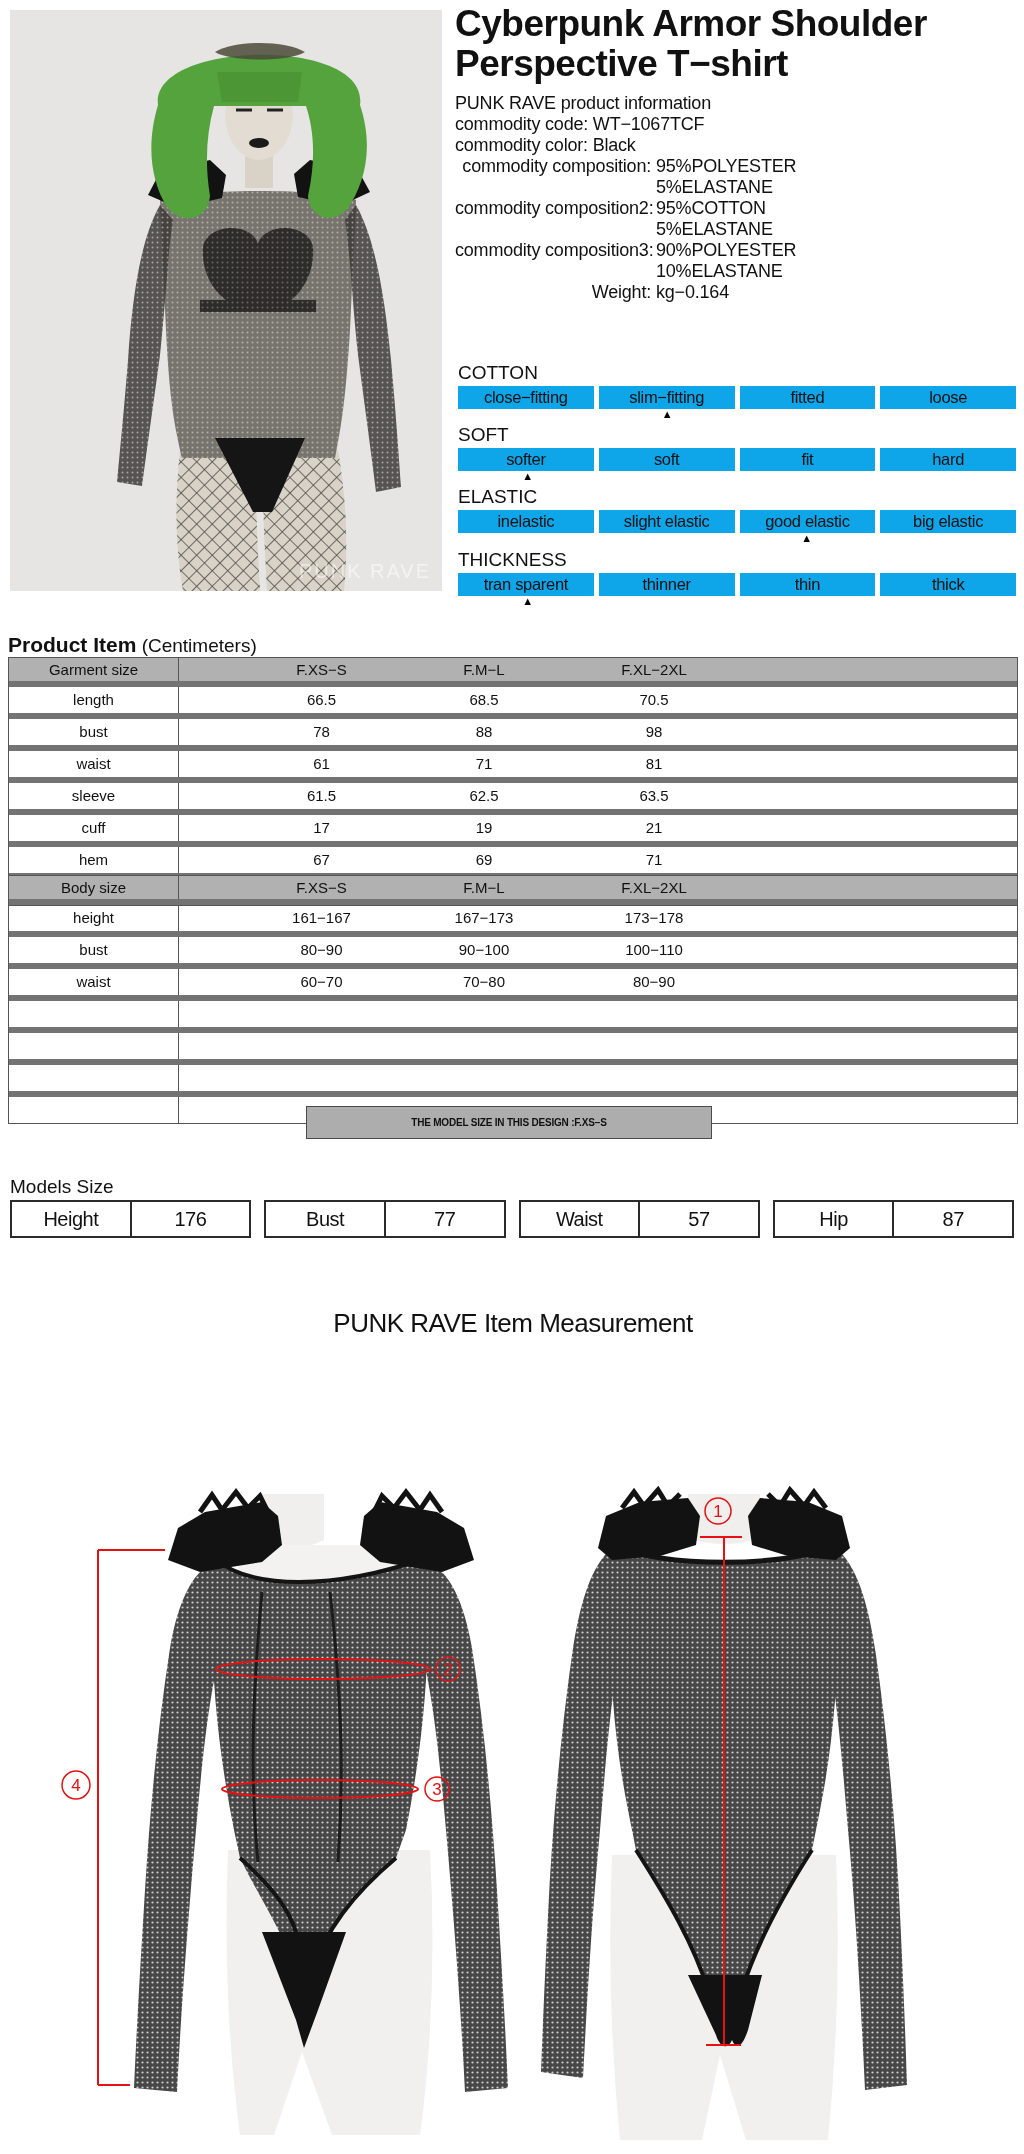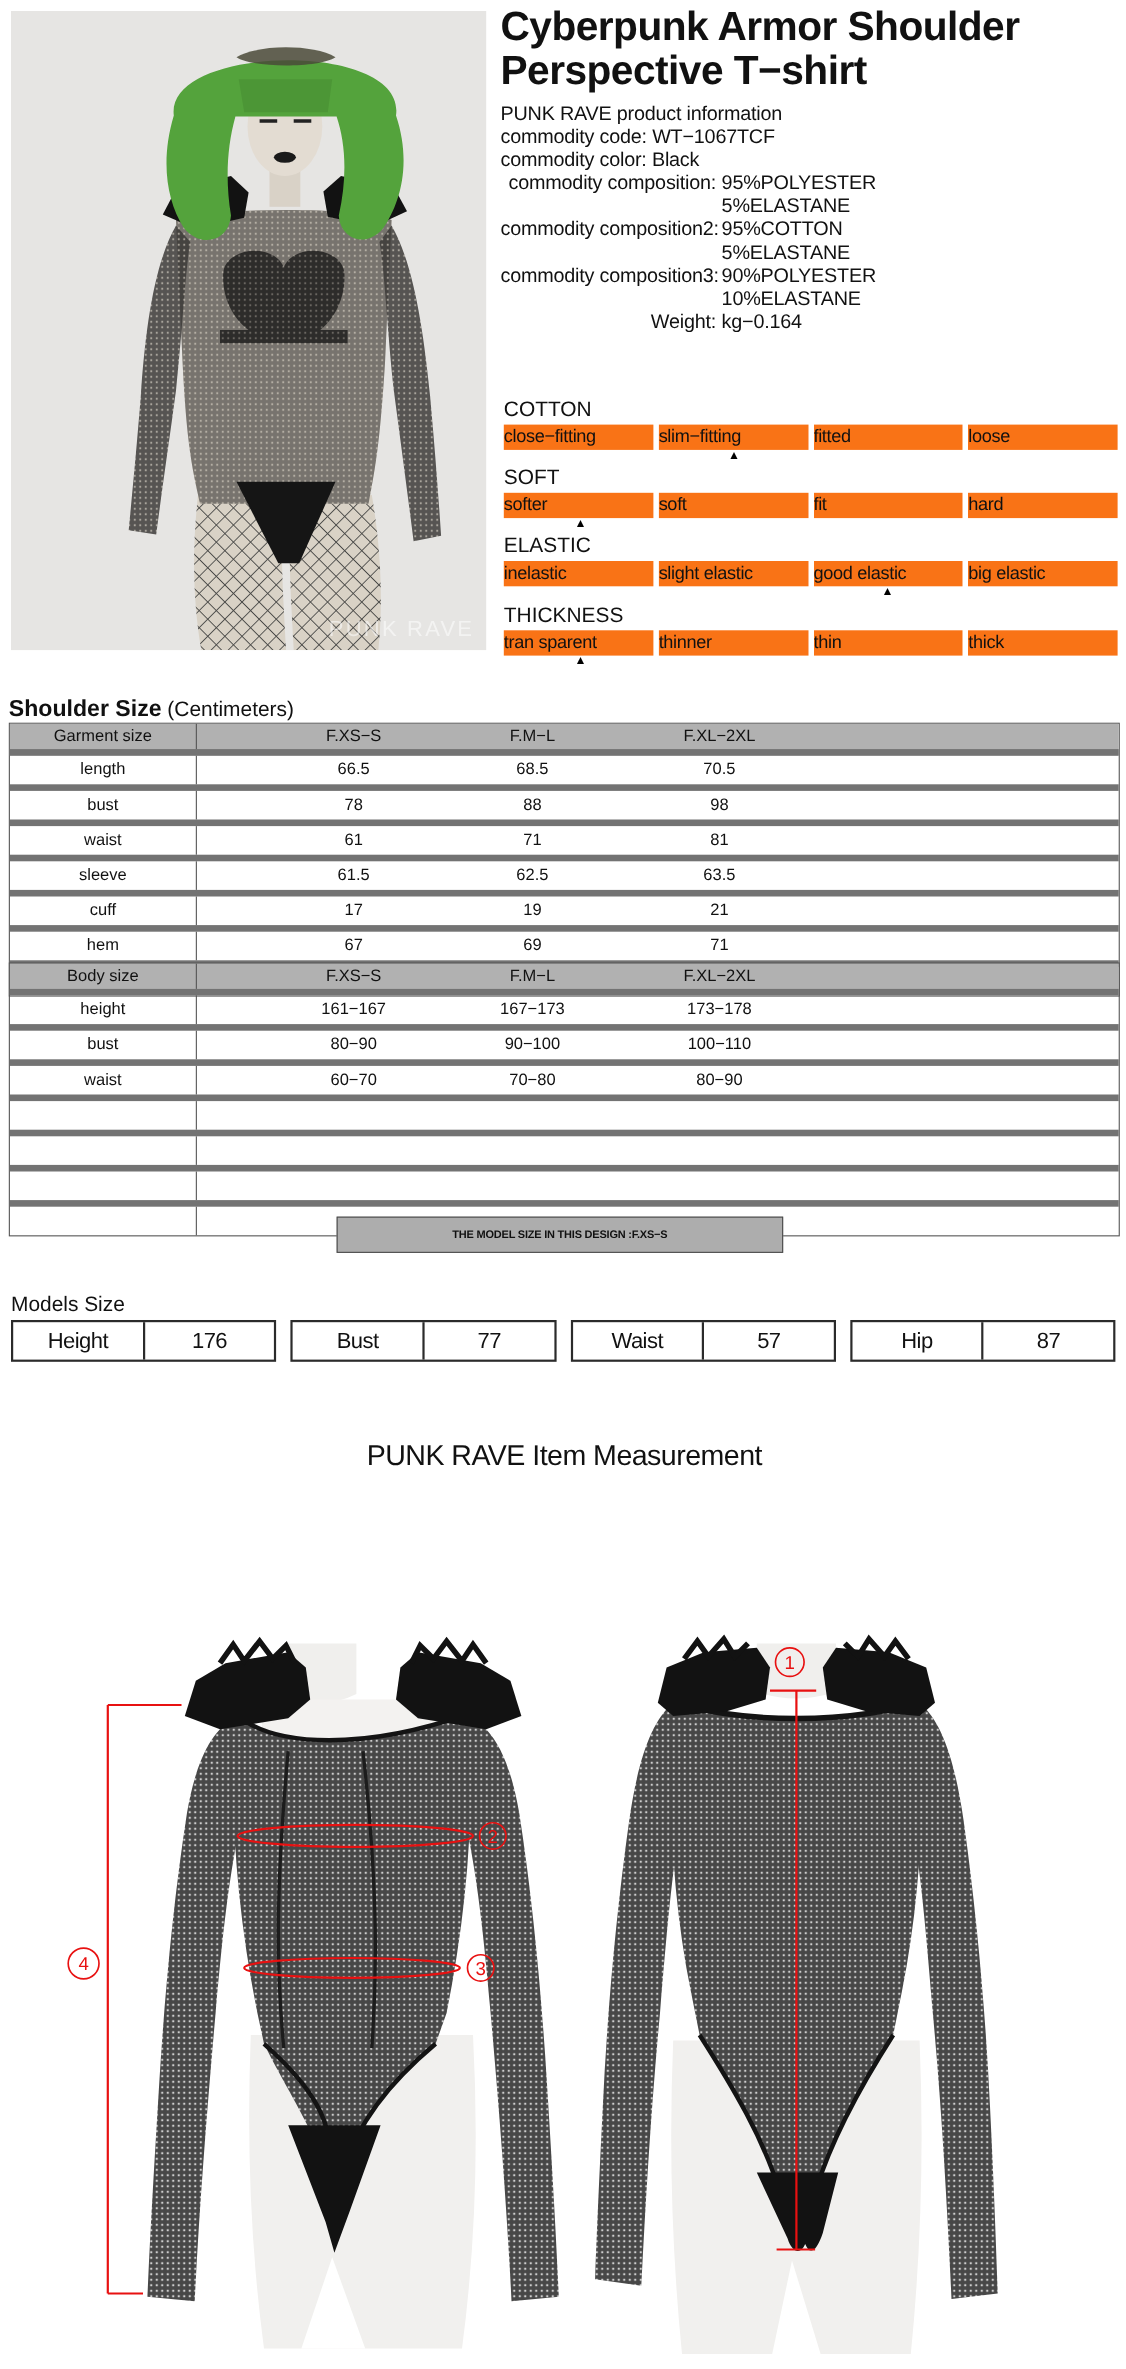--- a/index.html
+++ b/index.html
@@ -15,21 +15,21 @@
   .info{margin-top:8px;font-size:18px;line-height:21px;letter-spacing:-0.2px;}
   .info-line{white-space:pre;}
   .info-grid{display:grid;grid-template-columns:196px auto;}
   .info-grid .lbl{text-align:right;white-space:pre;}
   .info-grid .val{text-align:left;padding-left:5px;white-space:pre;}
 
   
   .attr{position:absolute;left:458px;width:558px;}
   .attr-label{font-size:19px;line-height:20px;margin-bottom:3px;}
   .attr-row{display:flex;gap:5px;}
-  .attr-cell{flex:1;height:23px;line-height:23px;background:#f97316;text-align:left;
+  .attr-cell{flex:1;height:23px;line-height:23px;background:#0ea5e9;text-align:center;
              font-size:16.5px;letter-spacing:-0.3px;overflow:hidden;}
   .attr-arrows{position:relative;height:14px;}
   .sel-arrow{position:absolute;top:-1px;font-size:11px;transform:translateX(-50%);color:#000;}
 
   
   .ps-title{position:absolute;left:8px;top:633px;font-size:19px;}
   .ps-title b{font-size:21px;font-weight:bold;}
   .size-table{position:absolute;left:8px;width:1008px;border:1px solid #555;}
   .ps-row{display:grid;grid-template-columns:170px 230px 150px 190px 1fr;
           border-bottom:6px solid #737373;font-size:15px;}
@@ -180,21 +180,21 @@
       <div class="attr-cell">thinner</div>
       <div class="attr-cell">thin</div>
       <div class="attr-cell">thick</div>
     </div>
     <div class="attr-arrows">
         <span class="sel-arrow" style="left: 12.5%;">▲</span>
       </div>
   </div>
 
   <div class="ps-title">
-    <b>Shoulder Size</b>
+    <b>Product Item</b>
     <span>(Centimeters)</span>
   </div>
 
   <div class="size-table" style="top:657px">
     <div class="ps-row ps-head">
       <span class="ps-c0">Garment size</span>
       <span class="ps-c1">F.XS−S</span>
       <span>F.M−L</span>
       <span>F.XL−2XL</span>
         <span></span>

